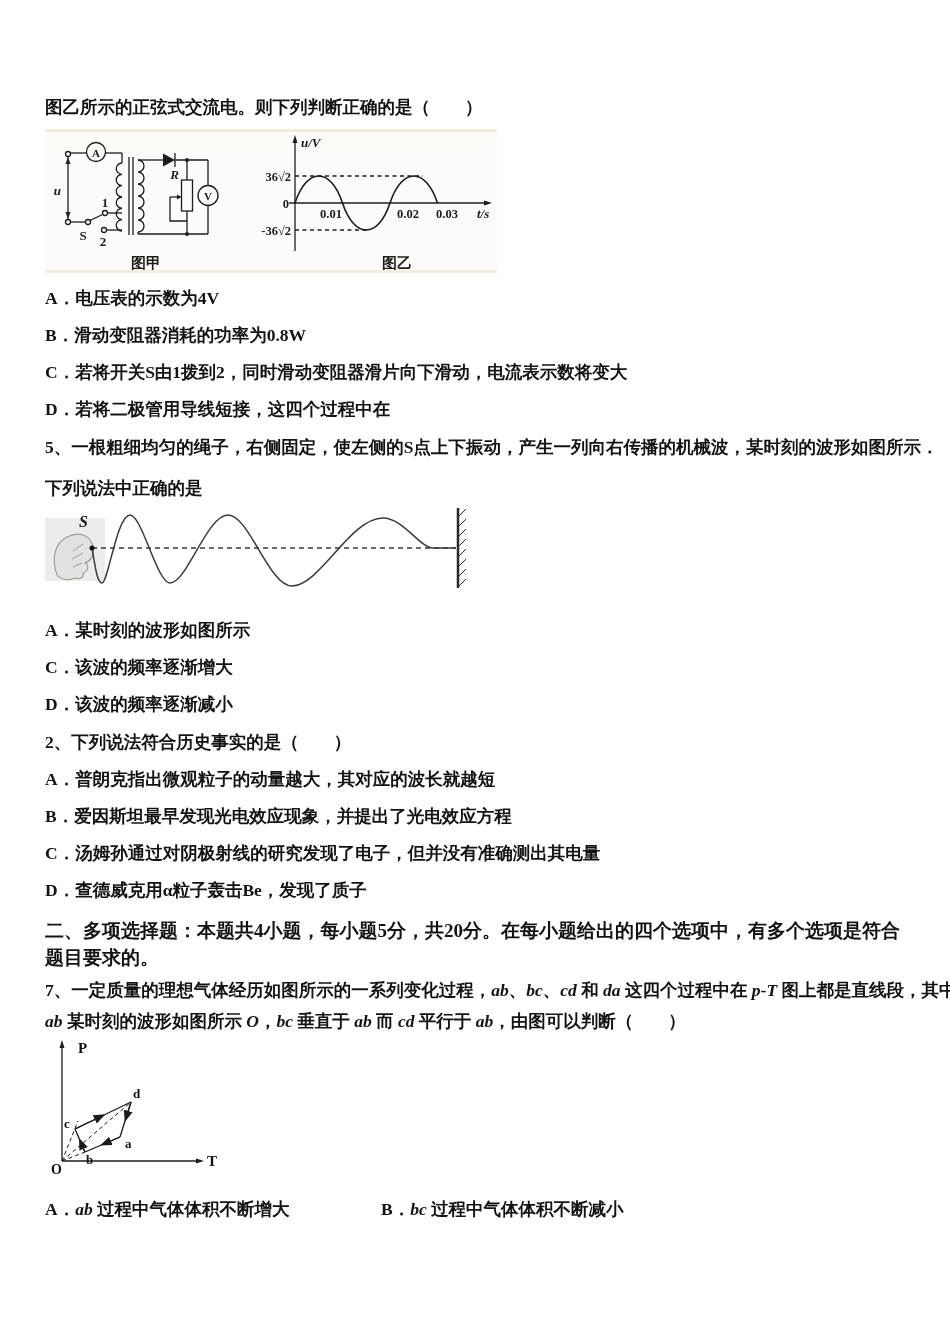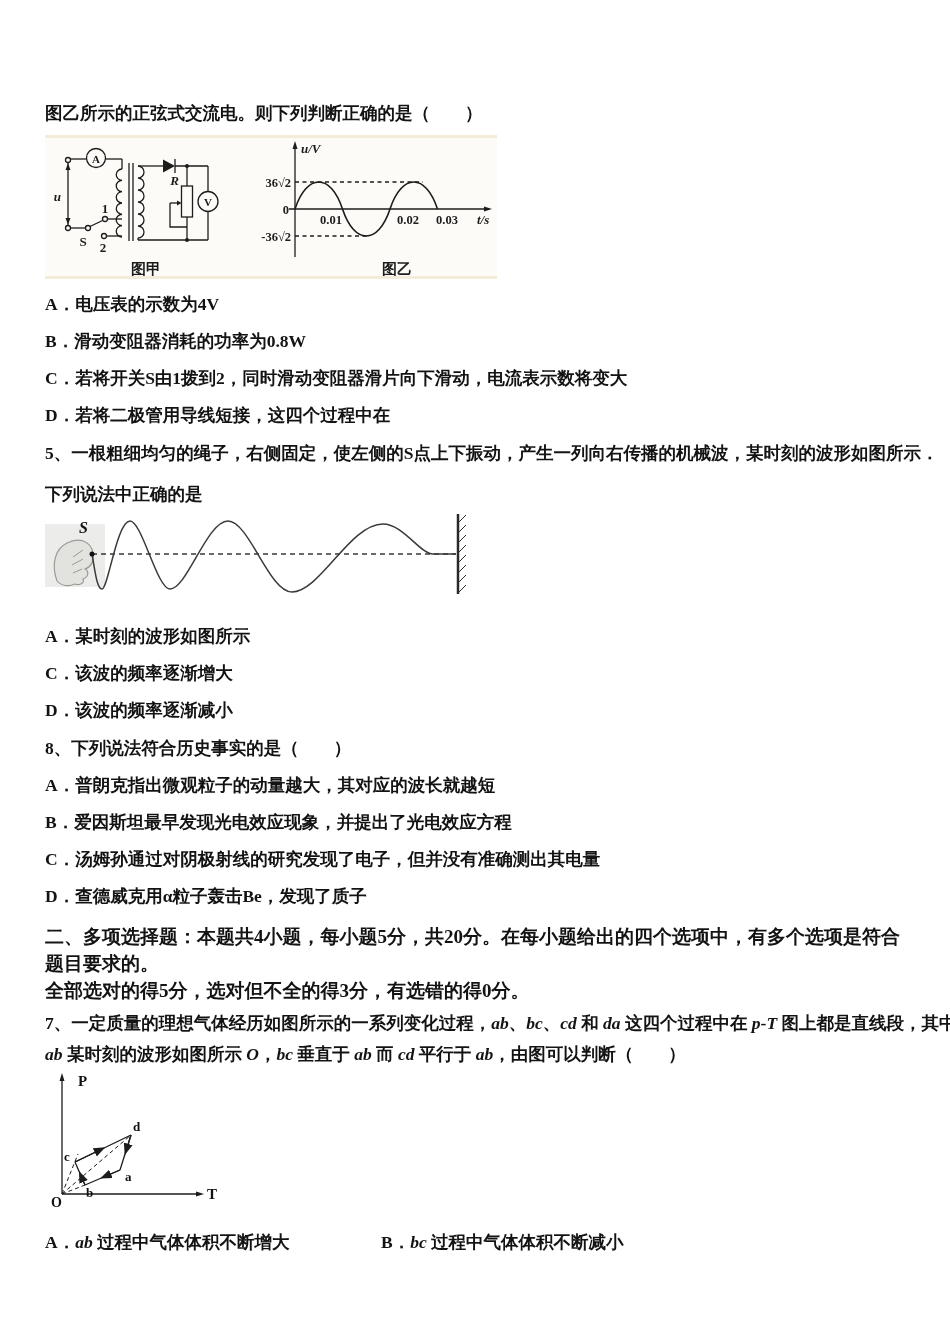--- a/index.html
+++ b/index.html
@@ -1,18 +1,18 @@
 <!DOCTYPE html>
 <html><head>
 <meta charset="utf-8">
 <style>
   html,body{margin:0;padding:0;background:#ffffff;}
   body{width:950px;height:1344px;overflow:hidden;color:#131313;
        font-family:"Liberation Serif","DejaVu Serif",serif;}
-  .page{padding:96px 45px 0 45px;margin-top:6px;}
+  .page{padding:96px 45px 0 45px;}
   p.line{margin:0;font-size:17.5px;font-weight:bold;line-height:22px;white-space:nowrap;}
   p.opt{margin:0 0 16px 0;font-size:17.5px;font-weight:bold;line-height:21px;white-space:nowrap;}
   i{font-style:italic;}
   .fig1{width:452px;height:144px;margin:11px 0 0 0;
         background:
           linear-gradient(#f2ecd8,#f2ecd8) 0 0/100% 3px no-repeat,
           linear-gradient(#f2ecd8,#f2ecd8) 0 100%/100% 3px no-repeat,
           #fcfbf7;}
   .opts{margin-top:15px;}
   .q5block .line2{margin-top:19px;}
@@ -146,32 +146,31 @@
     </svg>
 
     <div class="opts" style="margin-top:13px">
       <p class="opt">A．某时刻的波形如图所示</p>
       <p class="opt">C．该波的频率逐渐增大</p>
       <p class="opt">D．该波的频率逐渐减小</p>
     </div>
   </div>
 
   <div>
-    <p class="line" style="margin-top:9px">8、下列说法符合历史事实的是（　　）</p>
+    <p class="line" style="margin-top:9px">2、下列说法符合历史事实的是（　　）</p>
     <div class="opts" style="margin-top:16px">
       <p class="opt">A．普朗克指出微观粒子的动量越大，其对应的波长就越短</p>
       <p class="opt">B．爱因斯坦最早发现光电效应现象，并提出了光电效应方程</p>
       <p class="opt">C．汤姆孙通过对阴极射线的研究发现了电子，但并没有准确测出其电量</p>
       <p class="opt">D．查德威克用α粒子轰击Be，发现了质子</p>
     </div>
   </div>
 
   <div>
     <p class="sec">二、多项选择题：本题共4小题，每小题5分，共20分。在每小题给出的四个选项中，有多个选项是符合题目要求的。</p>
-    <p class="sec" style="margin-top:0">全部选对的得5分，选对但不全的得3分，有选错的得0分。</p>
   </div>
 
   <div>
     <p class="q7l" style="margin-top:4px"><span>7、一定质量的理想气体经历如图所示的一系列变化过程，</span><i>ab</i><span>、</span><i>bc</i><span>、</span><i>cd</i><span> 和 </span><i>da</i><span> 这四个过程中在 </span><i>p</i><span>-</span><i>T</i><span> 图上都是直线段，其中</span></p>
     <p class="q7l"><i>ab</i><span> 某时刻的波形如图所示 </span><i>O</i><span>，</span><i>bc</i><span> 垂直于 </span><i>ab</i><span> 而 </span><i>cd</i><span> 平行于 </span><i>ab</i><span>，由图可以判断（　　）</span></p>
 
     <svg class="ptfig" width="180" height="150" viewBox="0 0 180 150">
       <defs>
         <marker id="ah" markerWidth="9" markerHeight="8" refX="7" refY="4" orient="auto">
           <polygon points="0,0.5 9,4 0,7.5" fill="#1c1c1c"></polygon>

